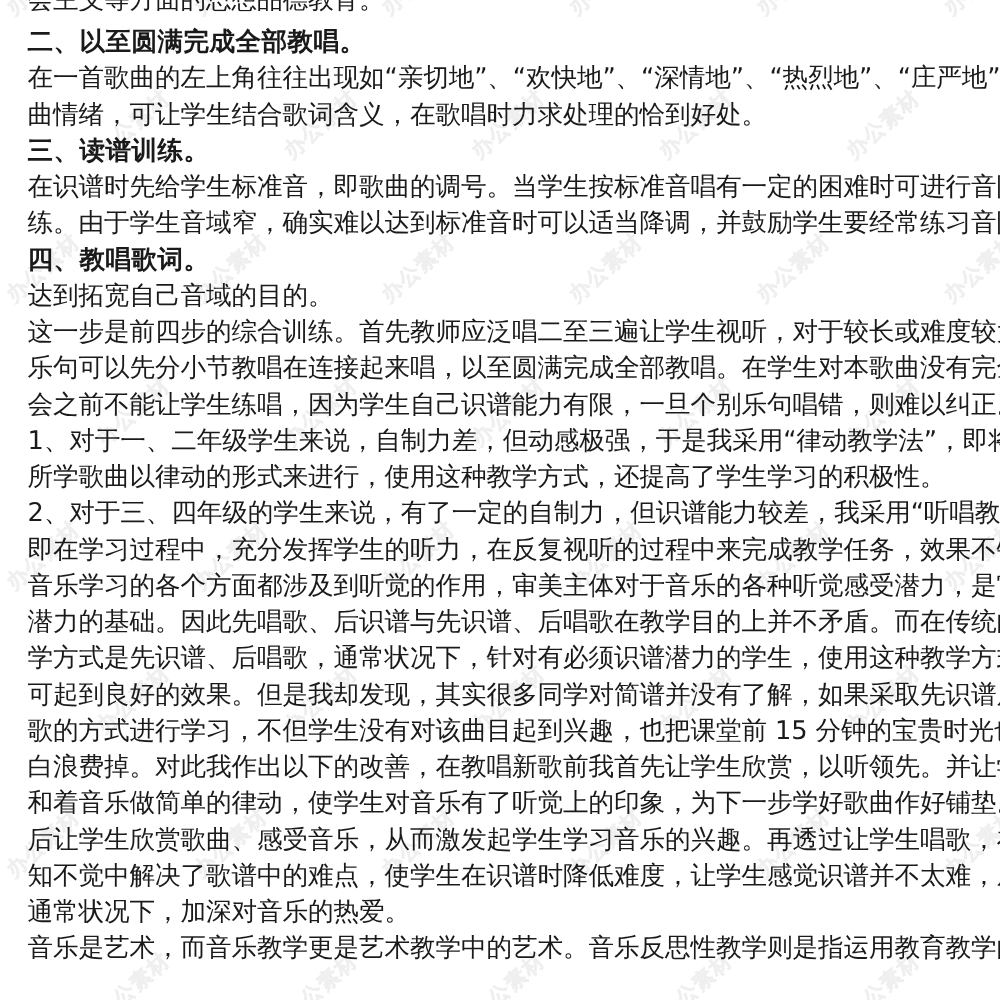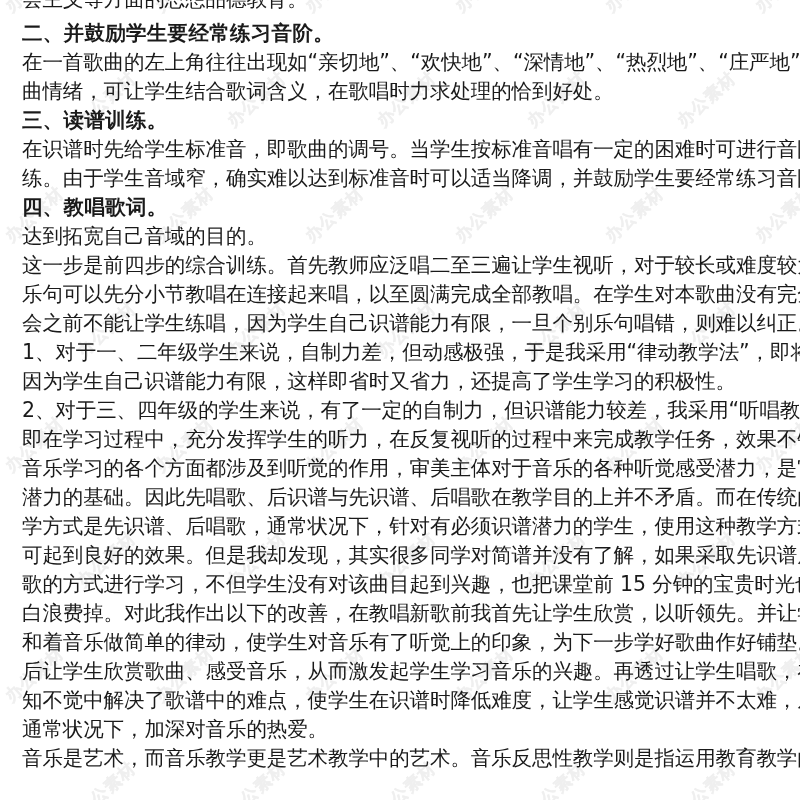--- a/index.html
+++ b/index.html
@@ -111,33 +111,33 @@
       <span class="wm" style="left: 750px; top: 690px;">办公素材</span>
       <span class="wm" style="left: 72px; top: 805px;">办公素材</span>
       <span class="wm" style="left: 222px; top: 805px;">办公素材</span>
       <span class="wm" style="left: 372px; top: 805px;">办公素材</span>
       <span class="wm" style="left: 522px; top: 805px;">办公素材</span>
       <span class="wm" style="left: 672px; top: 805px;">办公素材</span>
     </div>
 
   <div id="doc">
       <div class="line clipped-top">会主义等方面的思想品德教育。</div>
-      <div class="line heading">二、并鼓励学生要经常练习音阶。</div>
+      <div class="line heading">二、以至圆满完成全部教唱。</div>
       <div class="line">在一首歌曲的左上角往往出现如“亲切地”、“欢快地”、“深情地”、“热烈地”、“庄严地”等等歌</div>
       <div class="line">曲情绪，可让学生结合歌词含义，在歌唱时力求处理的恰到好处。</div>
       <div class="line heading">三、读谱训练。</div>
       <div class="line">在识谱时先给学生标准音，即歌曲的调号。当学生按标准音唱有一定的困难时可进行音阶训</div>
       <div class="line">练。由于学生音域窄，确实难以达到标准音时可以适当降调，并鼓励学生要经常练习音阶，</div>
       <div class="line heading">四、教唱歌词。</div>
       <div class="line">达到拓宽自己音域的目的。</div>
       <div class="line">这一步是前四步的综合训练。首先教师应泛唱二至三遍让学生视听，对于较长或难度较大的</div>
       <div class="line">乐句可以先分小节教唱在连接起来唱，以至圆满完成全部教唱。在学生对本歌曲没有完全学</div>
       <div class="line">会之前不能让学生练唱，因为学生自己识谱能力有限，一旦个别乐句唱错，则难以纠正。</div>
       <div class="line">1、对于一、二年级学生来说，自制力差，但动感极强，于是我采用“律动教学法”，即将每节</div>
-      <div class="line">因为学生自己识谱能力有限，这样即省时又省力，还提高了学生学习的积极性。</div>
+      <div class="line">所学歌曲以律动的形式来进行，使用这种教学方式，还提高了学生学习的积极性。</div>
       <div class="line">2、对于三、四年级的学生来说，有了一定的自制力，但识谱能力较差，我采用“听唱教学法”，</div>
       <div class="line">即在学习过程中，充分发挥学生的听力，在反复视听的过程中来完成教学任务，效果不错。</div>
       <div class="line">音乐学习的各个方面都涉及到听觉的作用，审美主体对于音乐的各种听觉感受潜力，是审美</div>
       <div class="line">潜力的基础。因此先唱歌、后识谱与先识谱、后唱歌在教学目的上并不矛盾。而在传统的教</div>
       <div class="line">学方式是先识谱、后唱歌，通常状况下，针对有必须识谱潜力的学生，使用这种教学方式，</div>
       <div class="line">可起到良好的效果。但是我却发现，其实很多同学对简谱并没有了解，如果采取先识谱后唱</div>
       <div class="line">歌的方式进行学习，不但学生没有对该曲目起到兴趣，也把课堂前 15 分钟的宝贵时光也白</div>
       <div class="line">白浪费掉。对此我作出以下的改善，在教唱新歌前我首先让学生欣赏，以听领先。并让学生</div>
       <div class="line">和着音乐做简单的律动，使学生对音乐有了听觉上的印象，为下一步学好歌曲作好铺垫。然</div>
       <div class="line">后让学生欣赏歌曲、感受音乐，从而激发起学生学习音乐的兴趣。再透过让学生唱歌，在不</div>

